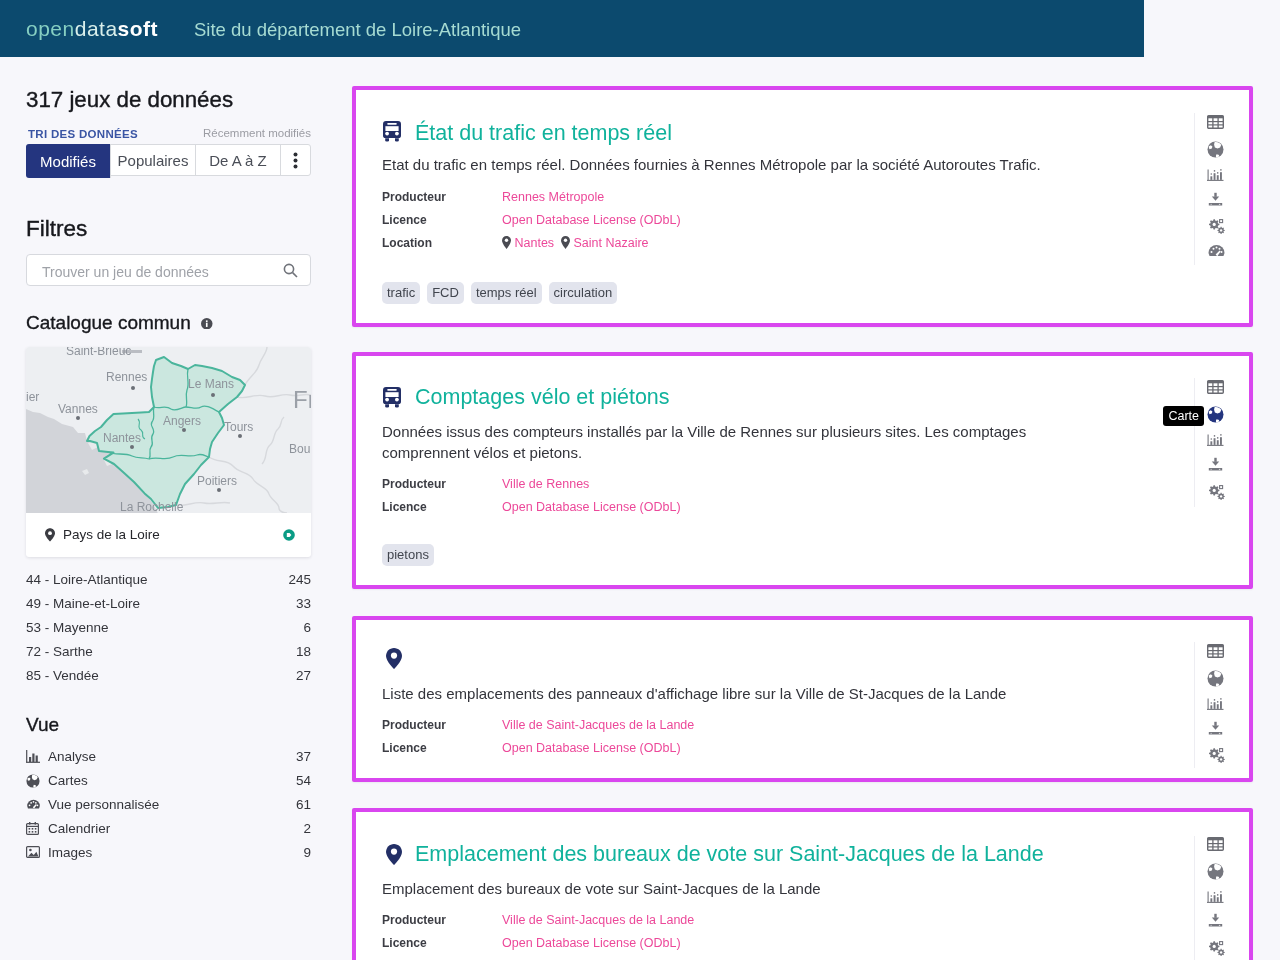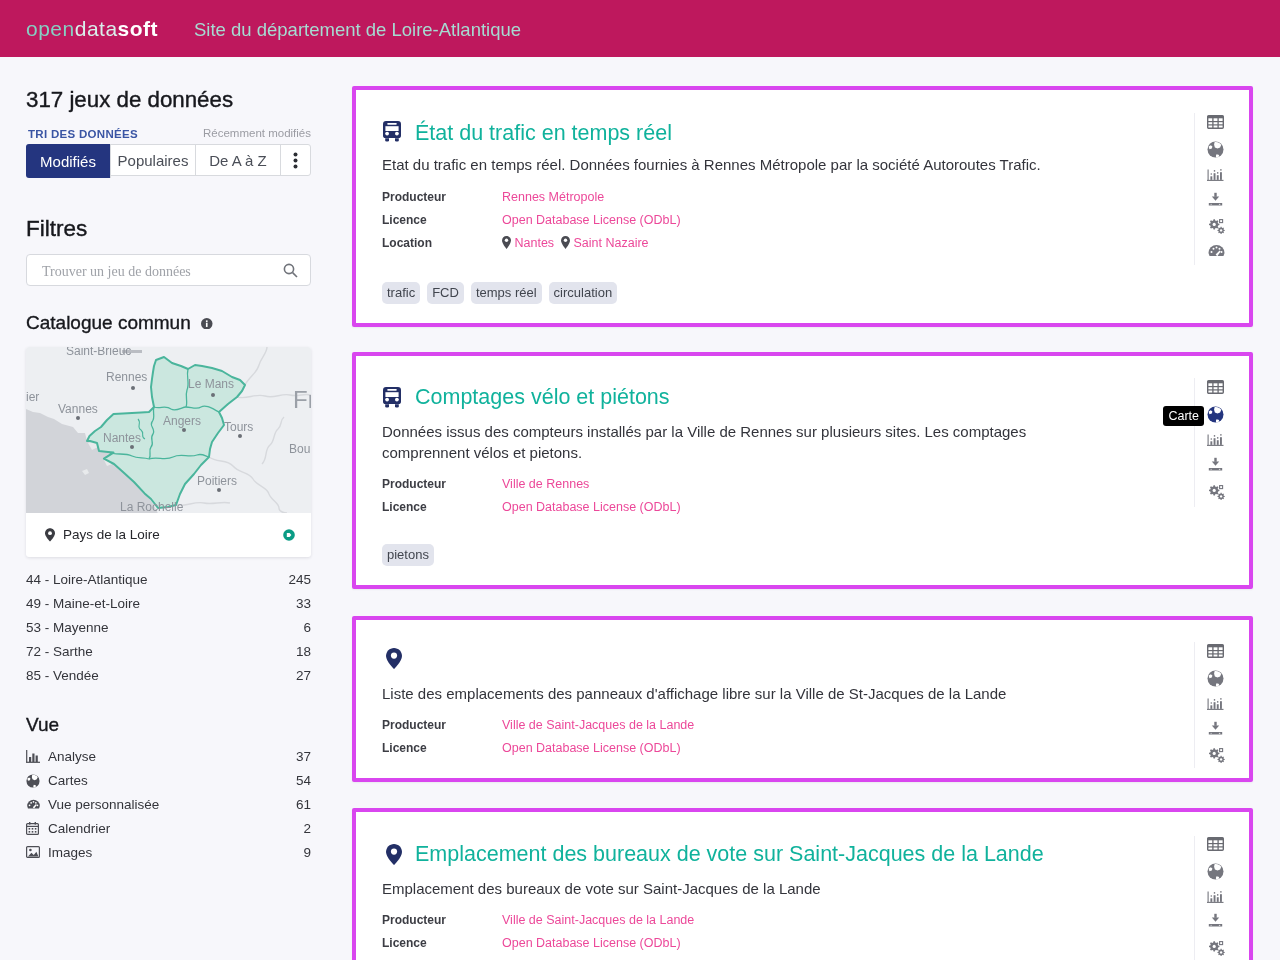--- a/index.html
+++ b/index.html
@@ -1,37 +1,37 @@
 <!DOCTYPE html>
 <html lang="fr"><head>
 <meta charset="utf-8">
 <title>Site du département de Loire-Atlantique</title>
 <style>
   * { margin:0; padding:0; box-sizing:border-box; }
   html,body { width:1280px; height:960px; overflow:hidden; }
   body { font-family:"Liberation Sans", sans-serif; background:#f7f7fb; position:relative; }
 
   
-  .header { position:absolute; left:0; top:0; width:1280px; height:57px; background:#be185d; }
+  .header { position:absolute; left:0; top:0; width:1144px; height:57px; background:#0c4a6e; }
   .logo { position:absolute; left:26px; top:17px; font-size:21px; letter-spacing:0.5px; }
   .logo .l1 { color:#86cfc2; }
   .logo .l2 { color:#d9efeb; }
   .logo .l3 { color:#ffffff; font-weight:bold; }
   .sitename { position:absolute; left:194px; top:19px; font-size:18.5px; color:#a6dbd2; }
 
   
   .h1 { position:absolute; left:26px; top:87px; font-size:22.3px; font-weight:normal; color:#17181d; -webkit-text-stroke:0.4px #17181d; }
   .trilabel { position:absolute; left:28px; top:128px; font-size:11.5px; font-weight:bold; color:#3a55a4; letter-spacing:0.3px; }
   .recmod { position:absolute; left:26px; top:127px; width:285px; text-align:right; font-size:11.5px; color:#9b9ca3; }
   .sortbar { position:absolute; left:26px; top:144px; width:285px; height:32px; display:flex; background:#fff; border:1px solid #d8dade; border-radius:3px; }
   .sortbar .btn { flex:0 0 85px; height:100%; display:flex; align-items:center; justify-content:center; font-size:15px; color:#4a4e57; border-right:1px solid #d8dade; }
   .sortbar .btn.active { background:#24357f; color:#fff; margin:-1px 0 -1px -1px; height:34px; border-radius:3px 0 0 3px; }
   .sortbar .btn.dots { flex:1; border-right:none; }
   .h2 { position:absolute; left:26px; font-size:22.5px; color:#17181d; -webkit-text-stroke:0.4px #17181d; }
-  .searchbox { position:absolute; left:26px; top:254px; width:285px; height:32px; background:#fff; border:1px solid #d7d9de; border-radius:4px;font-family:Liberation Serif, serif; }
+  .searchbox { position:absolute; left:26px; top:254px; width:285px; height:32px; background:#fff; border:1px solid #d7d9de; border-radius:4px; }
   .searchbox .ph { position:absolute; left:15px; top:9px; font-size:14px; color:#9fa2a8; }
   .h3 { position:absolute; left:26px; font-size:19px; color:#17181d; -webkit-text-stroke:0.35px #17181d; }
 
   
   .mapcard { position:absolute; left:26px; top:347px; width:285px; height:210px; background:#fff; border-radius:3px; box-shadow:0 1px 3px rgba(40,40,60,0.12); }
   .mapimg { position:absolute; left:0; top:0; width:285px; height:166px; overflow:hidden; border-radius:3px 3px 0 0; }
   .paysbar { position:absolute; left:0; top:166px; width:285px; height:44px; }
   .paysbar .txt { position:absolute; left:37px; top:14px; font-size:13.5px; color:#26272c; }
 
   .deplist { position:absolute; left:26px; top:568px; width:285px; font-size:13.5px; color:#34353b; }

